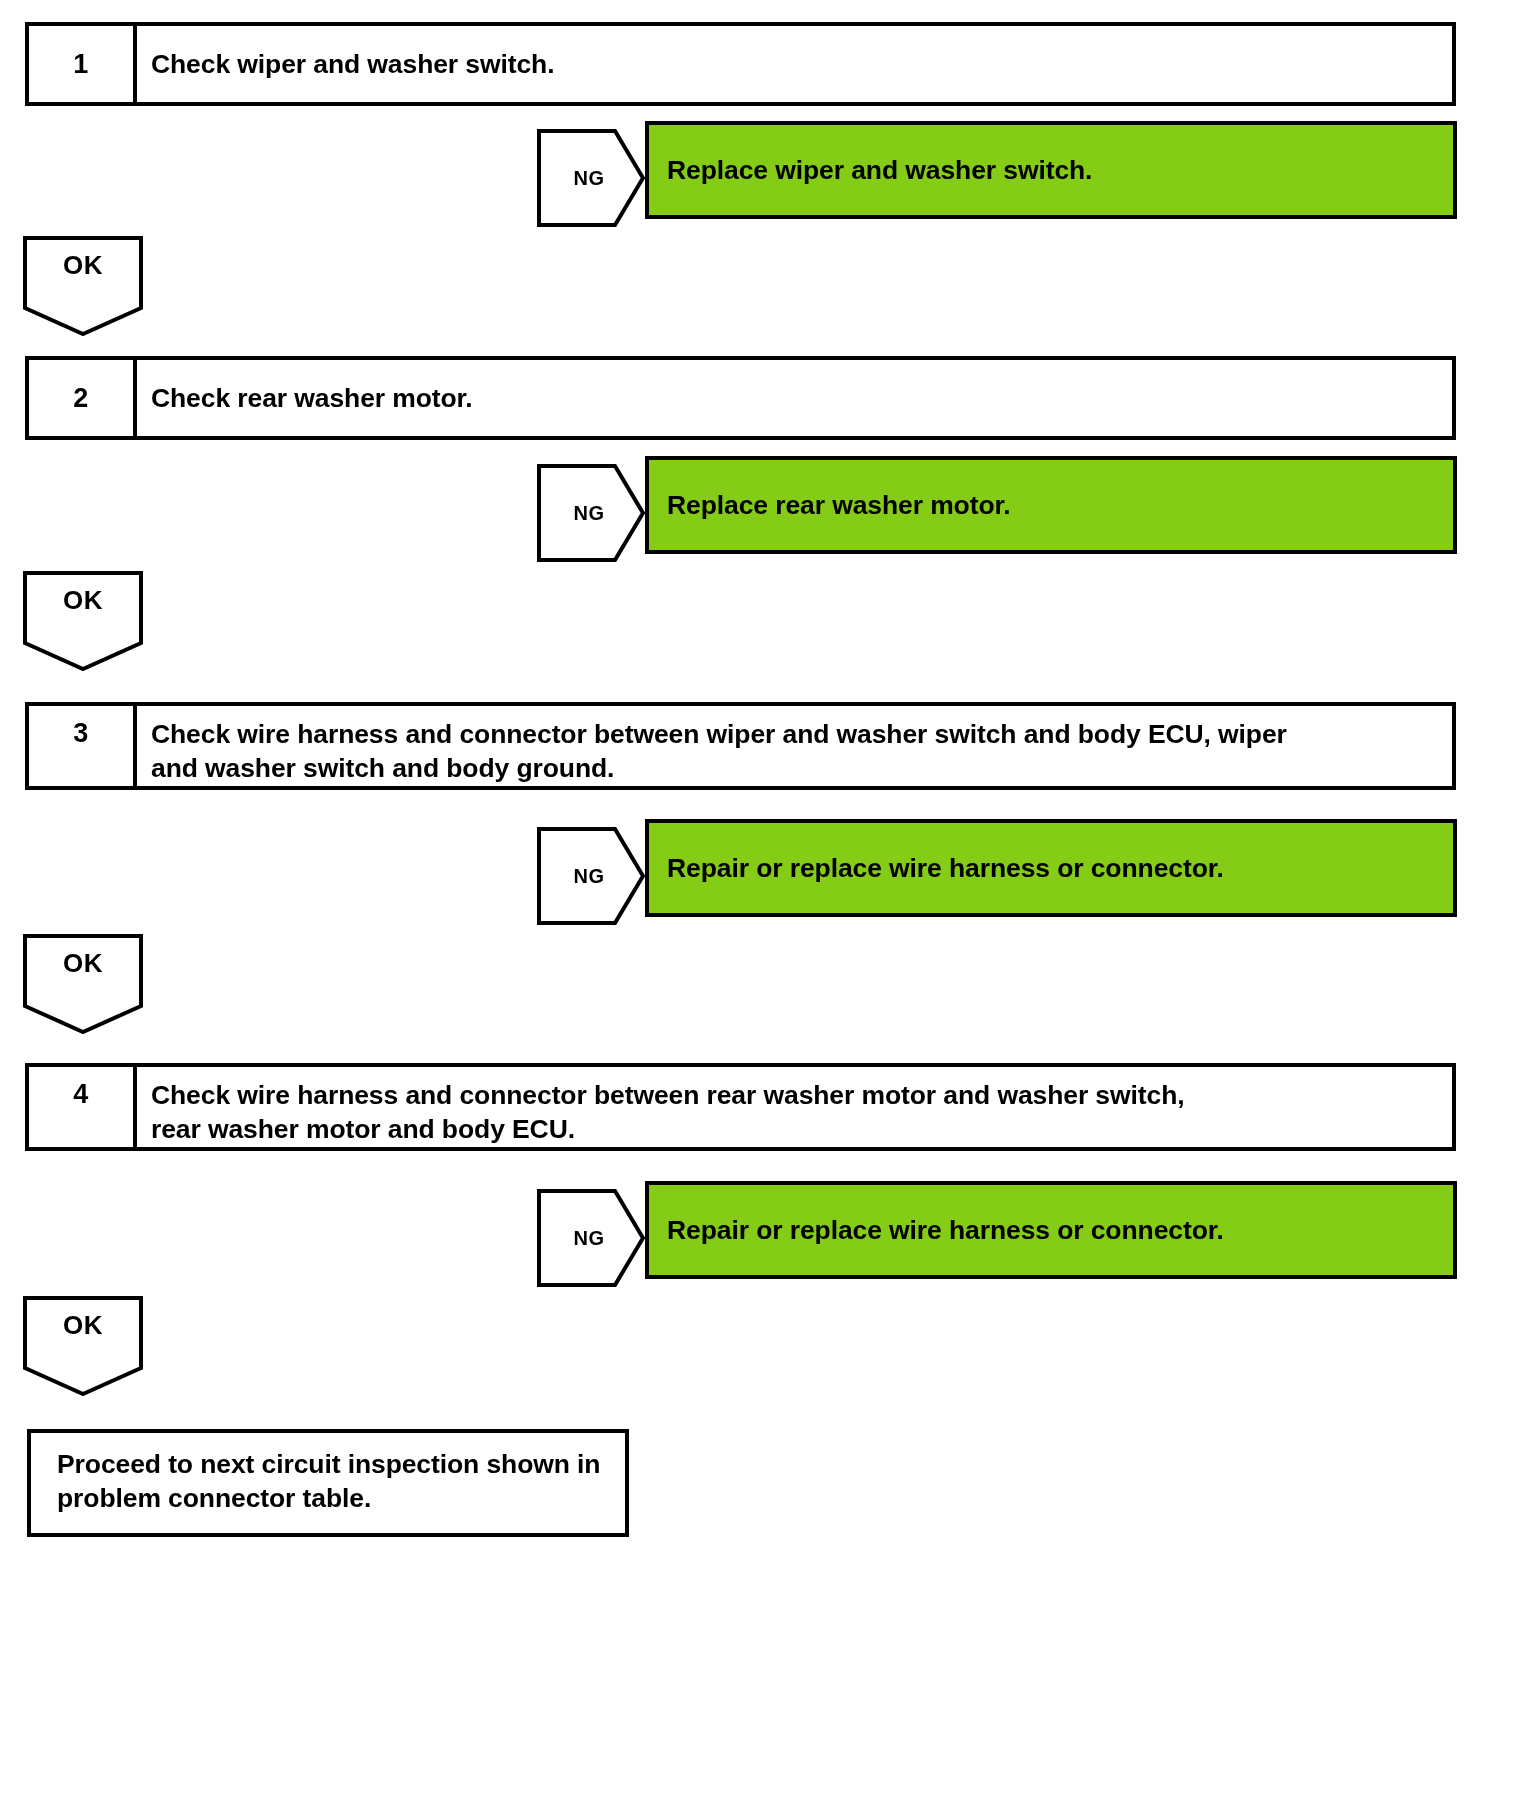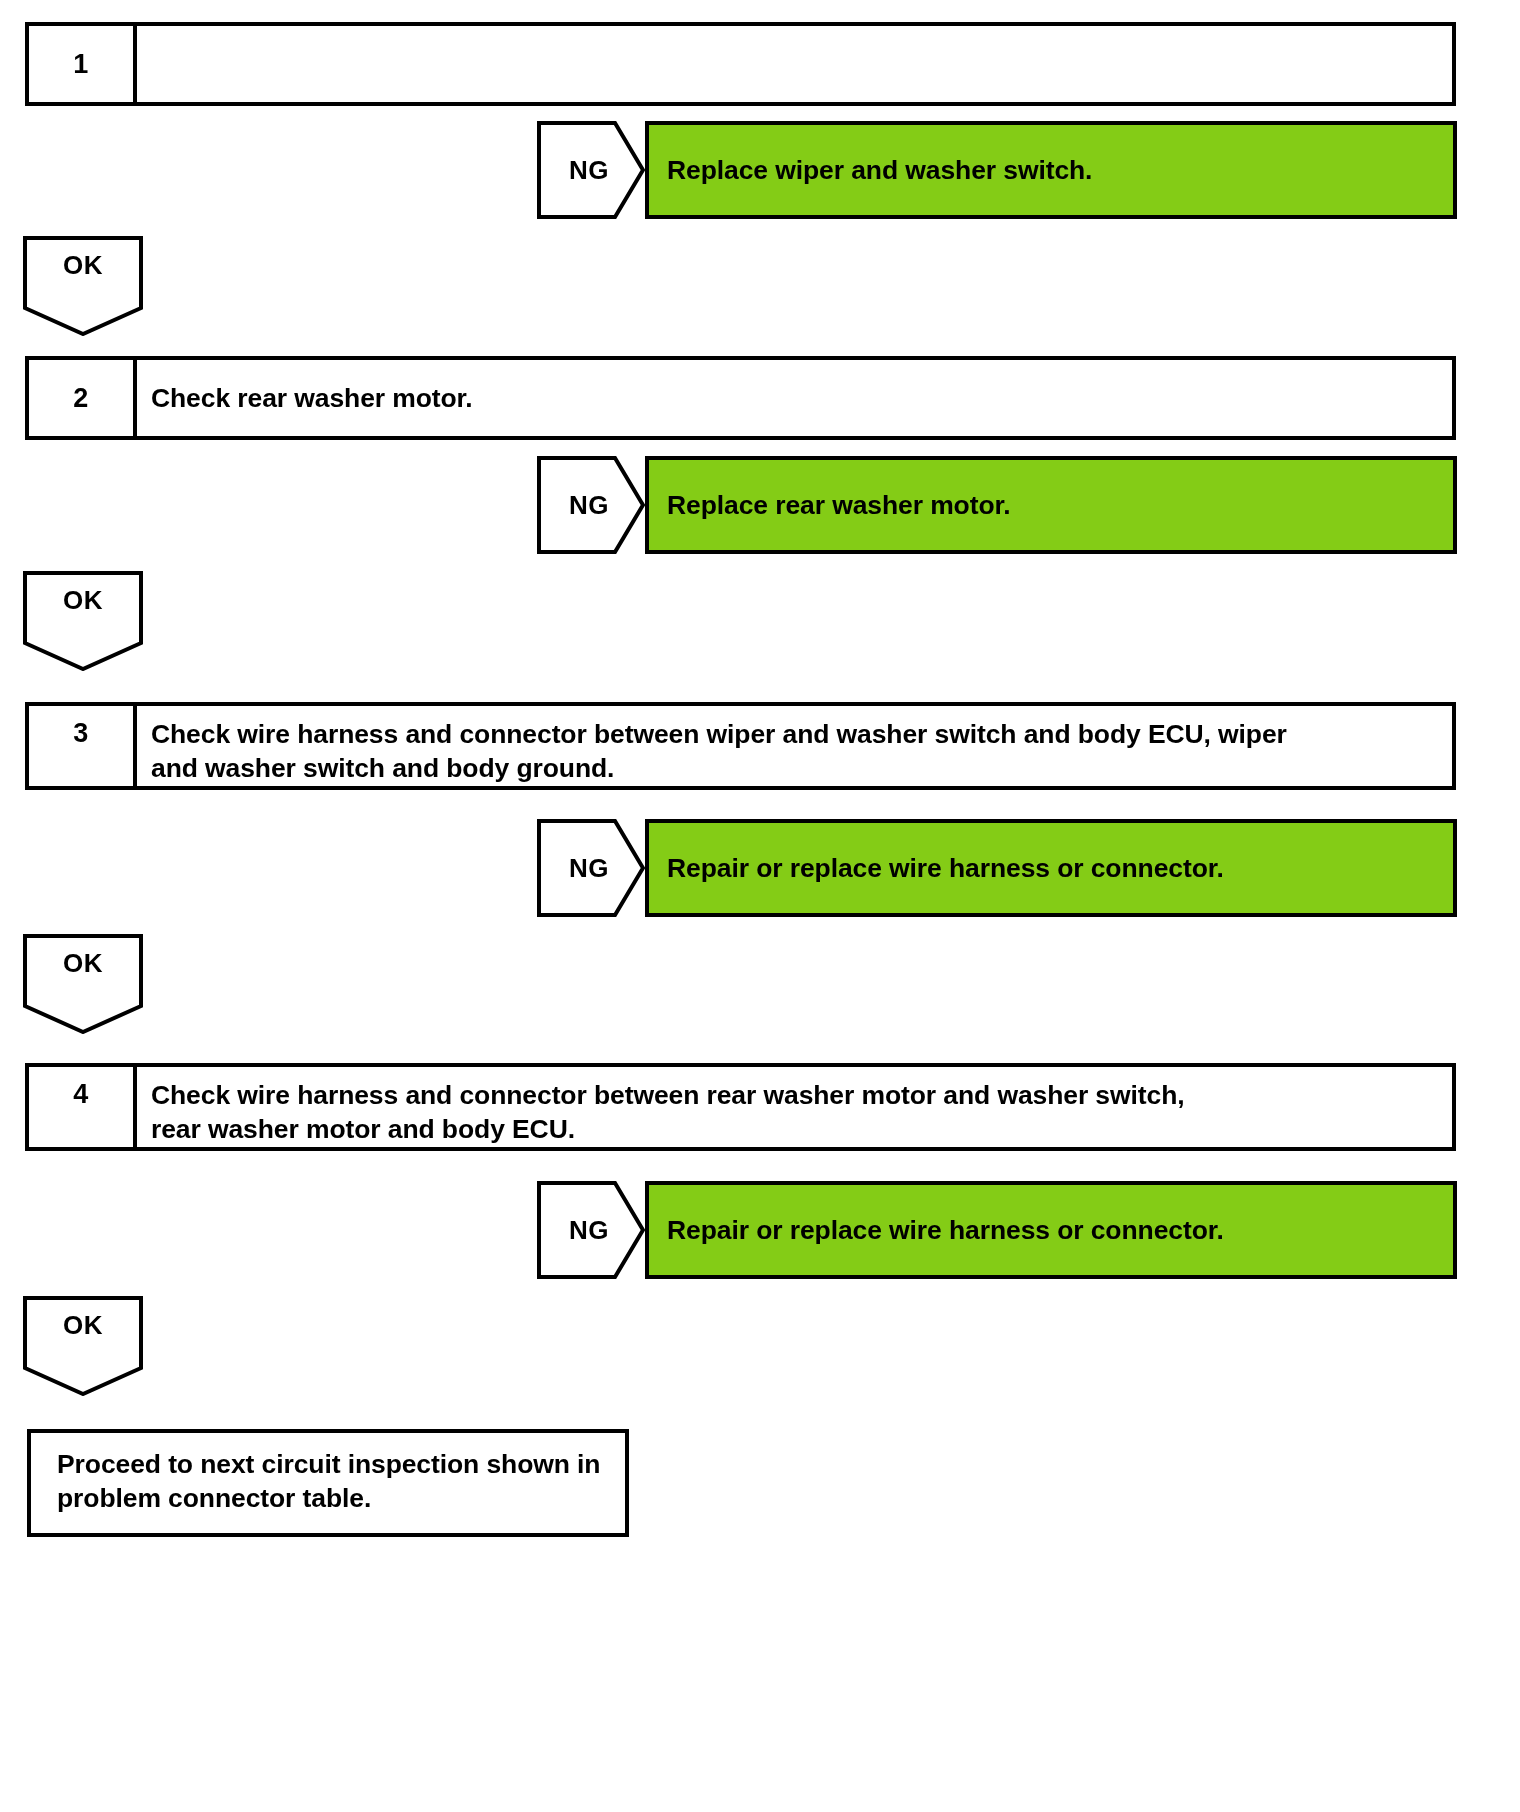--- a/index.html
+++ b/index.html
@@ -56,27 +56,27 @@
   }
 
   
   .ng-row {
     position: absolute;
     height: 98px;
   }
   .ng-tag {
     position: absolute;
     left: 0;
-    top: 0;
+    top: 8px;
     width: 108px;
     height: 98px;
     display: flex;
     align-items: center;
     justify-content: center;
-    font-size: 26px;
+    font-size: 20px;
     font-weight: bold;
     letter-spacing: 0.4px;
   }
   .ng-tag svg {
     position: absolute;
     left: 0;
     top: 0;
   }
   .ng-tag span {
     position: relative;
@@ -135,20 +135,21 @@
     letter-spacing: -0.1px;
   }
 </style>
 </head>
 <body>
 
 <div id="page">
 
   <div class="step-box" style="left:25px; top:22px; width:1431px; height:84px;">
     <div class="step-num">1</div>
+    <div class="step-text">Check wiper and washer switch.</div>
   </div>
 
   <div class="ng-row" style="left:537px; top:121px; width:920px;">
     <div class="ng-tag">
       <svg width="108" height="98" viewBox="0 0 108 98">
         <polygon points="2,2 78,2 106,49 78,96 2,96" fill="#ffffff" stroke="#000000" stroke-width="4" stroke-linejoin="miter"></polygon>
       </svg>
       <span>NG</span>
     </div>
     <div class="ng-action" style="left:108px; width:812px;">

